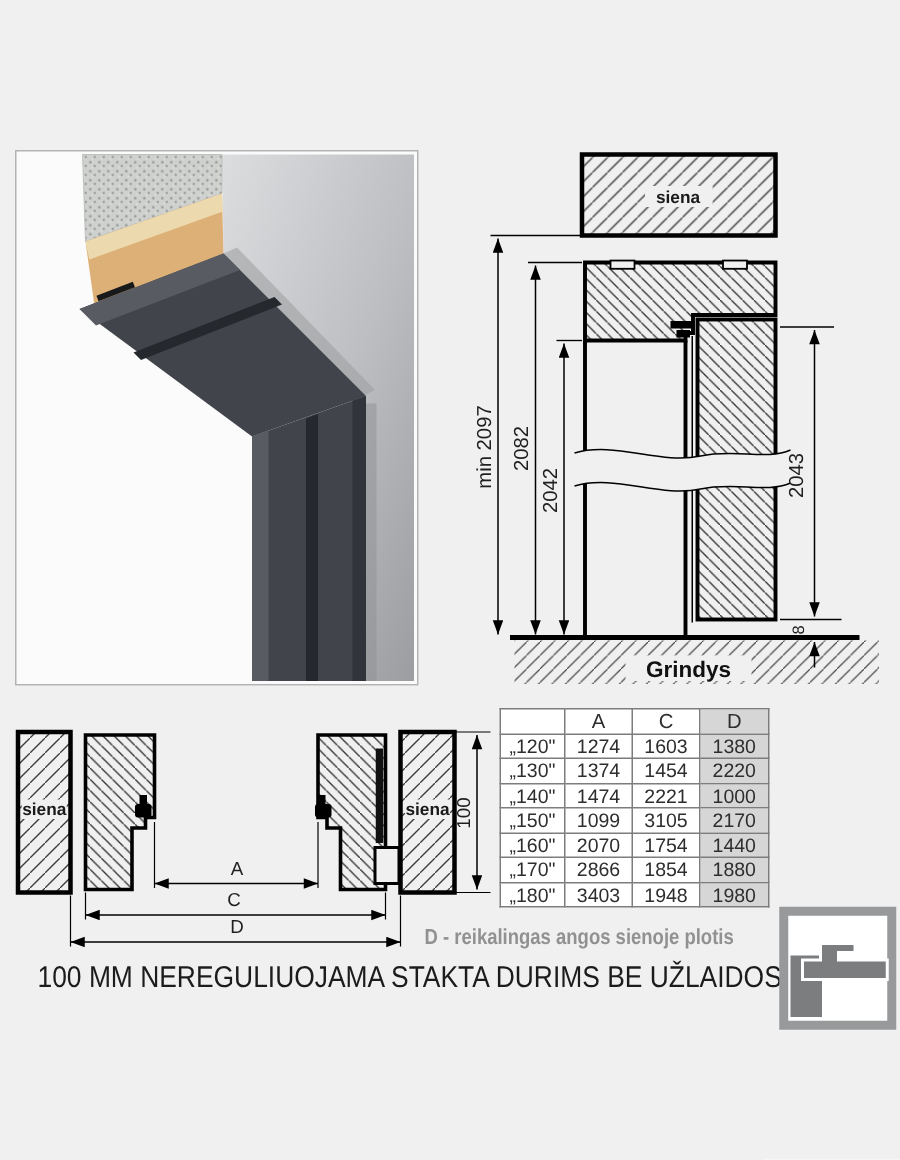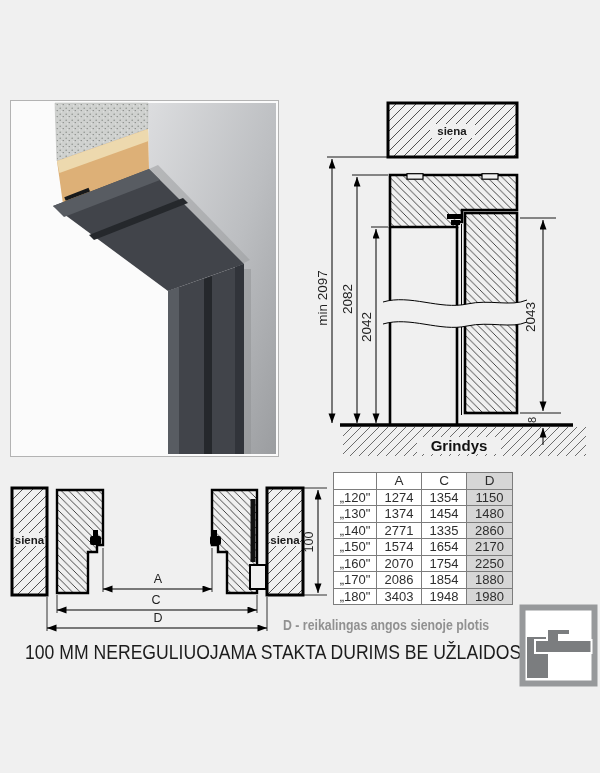--- a/index.html
+++ b/index.html
@@ -179,50 +179,50 @@
     <tbody>
         <tr>
       <th></th>
       <th>A</th>
       <th>C</th>
       <th class="shade">D</th>
     </tr>
     <tr>
       <td>„120"</td>
       <td>1274</td>
-      <td>1354</td>
-      <td class="shade">1150</td>
+      <td>1603</td>
+      <td class="shade">1380</td>
     </tr>
     <tr>
       <td>„130"</td>
       <td>1374</td>
       <td>1454</td>
-      <td class="shade">1480</td>
+      <td class="shade">2220</td>
     </tr>
     <tr>
       <td>„140"</td>
-      <td>2771</td>
-      <td>1335</td>
-      <td class="shade">2860</td>
+      <td>1474</td>
+      <td>2221</td>
+      <td class="shade">1000</td>
     </tr>
     <tr>
       <td>„150"</td>
-      <td>1574</td>
-      <td>1654</td>
+      <td>1099</td>
+      <td>3105</td>
       <td class="shade">2170</td>
     </tr>
     <tr>
       <td>„160"</td>
       <td>2070</td>
       <td>1754</td>
-      <td class="shade">2250</td>
+      <td class="shade">1440</td>
     </tr>
     <tr>
       <td>„170"</td>
-      <td>2086</td>
+      <td>2866</td>
       <td>1854</td>
       <td class="shade">1880</td>
     </tr>
     <tr>
       <td>„180"</td>
       <td>3403</td>
       <td>1948</td>
       <td class="shade">1980</td>
     </tr>
   </tbody>

